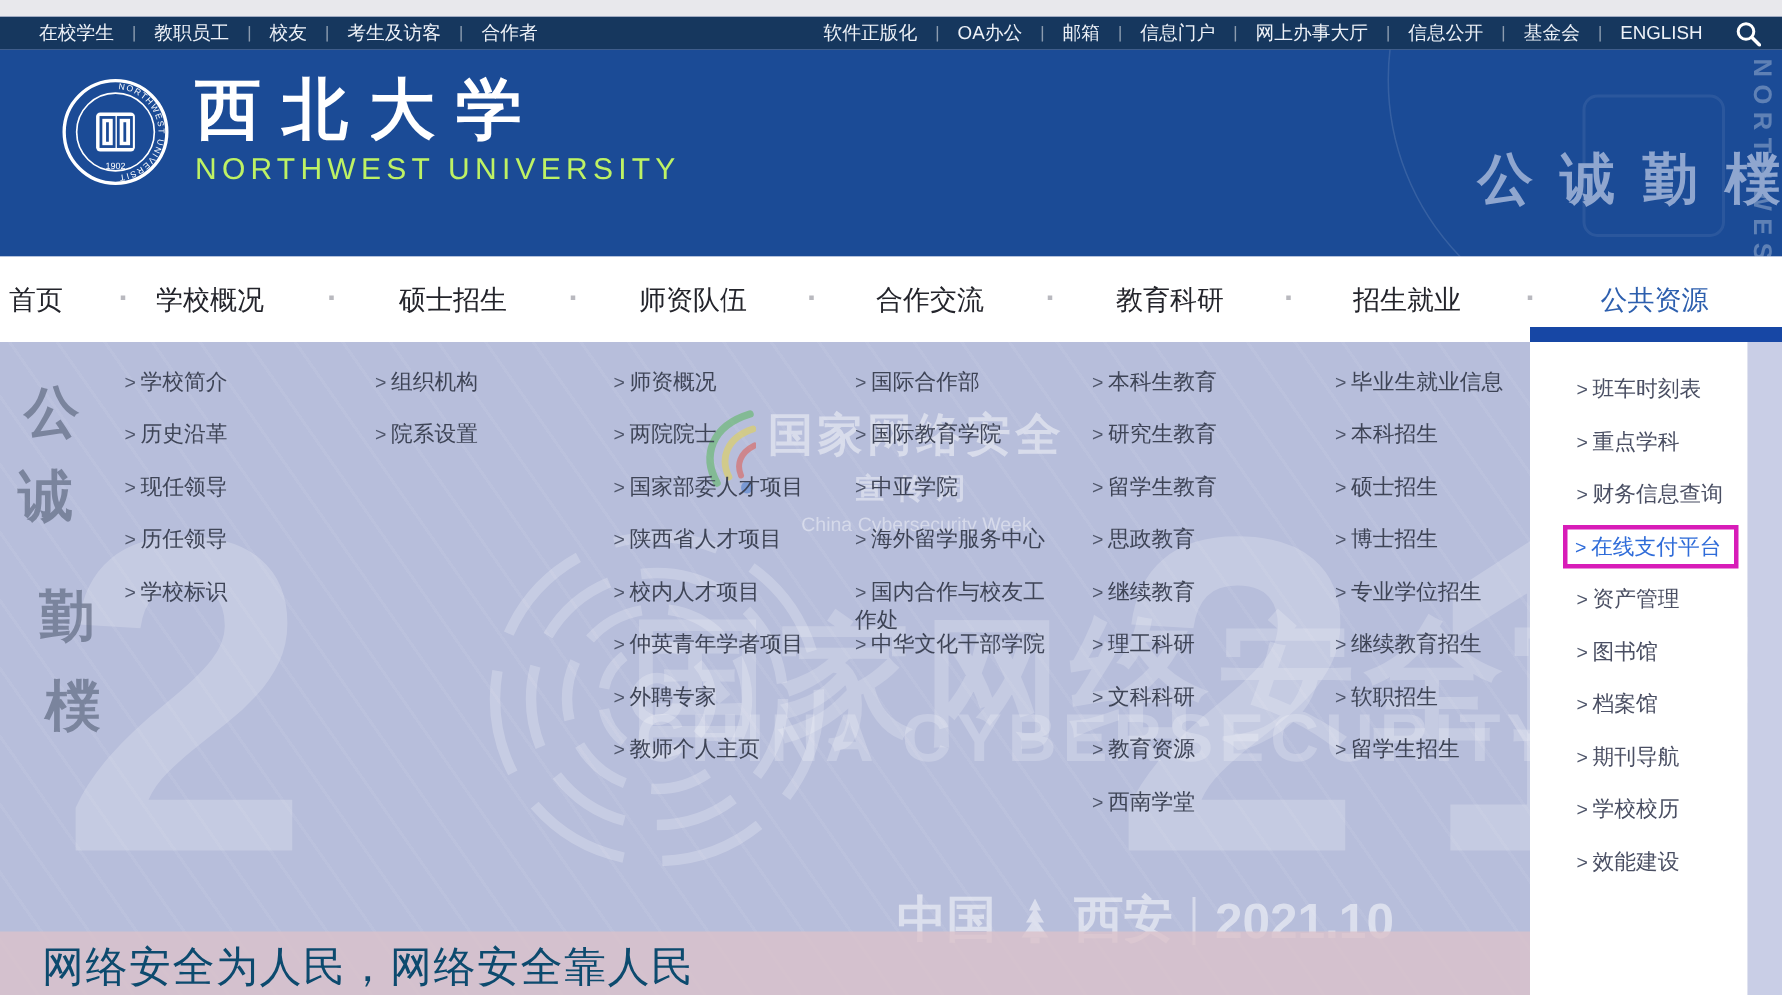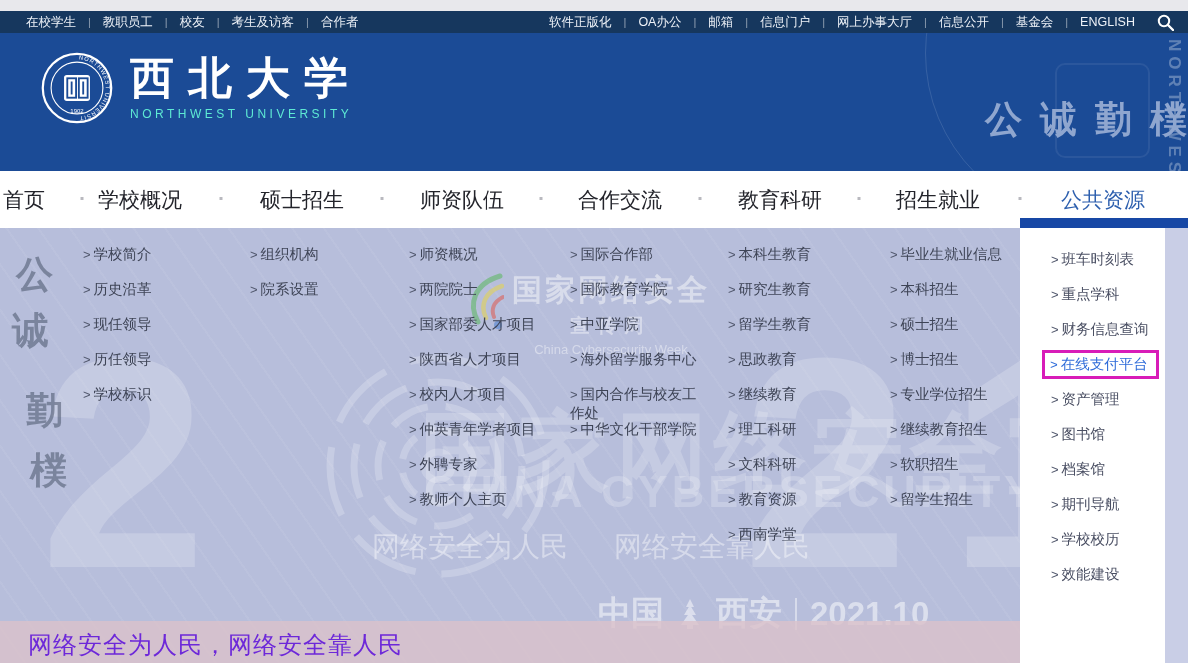--- a/index.html
+++ b/index.html
@@ -17,28 +17,28 @@
 
   
   .header { position:absolute; top:22px; left:0; width:1188px; height:138px; background:#1b4b96; overflow:hidden; z-index:20; }
   .header-ring { position:absolute; left:925px; top:-150px; width:340px; height:340px; border:1px solid rgba(255,255,255,.12); border-radius:50%; }
   .header-vertical-en { position:absolute; right:4px; top:6px; writing-mode:vertical-lr; color:rgba(255,255,255,.30);
                         font-size:17px; letter-spacing:5px; font-weight:bold; }
   .header-seal-wm { position:absolute; left:1055px; top:30px; width:95px; height:95px; border:2px solid rgba(255,255,255,.07); border-radius:10px; }
   .brand { position:absolute; left:40px; top:18px; display:flex; align-items:center; gap:16px; }
   .seal { width:74px; height:74px; }
   .brand-text .zh { color:#fff; font-size:44px; font-weight:bold; font-family:"Liberation Serif", serif; letter-spacing:14px; line-height:46px; }
-  .brand-text .en { color:#5eead4; font-size:12px; letter-spacing:3.5px; margin-top:5px; }
+  .brand-text .en { color:#bef264; font-size:20px; letter-spacing:3.5px; margin-top:5px; }
   .header-motto { position:absolute; left:985px; top:62px; color:#8fa6cf; font-size:37px; letter-spacing:18px;
                   font-family:"Liberation Serif", serif; font-weight:bold; white-space:nowrap; }
 
   
   .nav { position:absolute; top:160px; left:0; width:1188px; height:57px; background:#ffffff; z-index:25; }
   .nav-item { position:absolute; top:0; height:57px; display:flex; align-items:center; transform:translateX(-50%);
-              font-size:21px; color:#23242b; cursor:pointer; white-space:nowrap; }
+              font-size:18px; color:#23242b; cursor:pointer; white-space:nowrap; }
   .nav-item.active { color:#2d5fae; }
   .nav-dot { position:absolute; top:26px; width:3px; height:3px; background:#b9b9bf; transform:translateX(-50%); }
   .nav-underline { position:absolute; left:1020px; top:207px; width:168px; height:10px; background:#1747a5; z-index:26; }
 
   
   .mega { position:absolute; top:217px; left:0; width:1188px; height:446px; overflow:hidden;
           background:linear-gradient(180deg,#c0c6e1 0%, #b7bedb 6%, #b2badale 60%, #b5bcda 100%); z-index:5; }
   .mega .rays { position:absolute; inset:0; background:repeating-linear-gradient(55deg, rgba(255,255,255,.055) 0 2px, transparent 2px 26px); }
   .wm { position:absolute; color:rgba(255,255,255,.2); white-space:nowrap; pointer-events:none; }
   .wm-digit { font-size:300px; font-weight:bold; line-height:1; top:85px; }
@@ -61,29 +61,29 @@
   
   .menu-col { position:absolute; top:17px; z-index:8; }
   .menu-col li { list-style:none; height:35px; display:flex; align-items:flex-start; line-height:19px; }
   .menu-link { font-size:14.5px; color:#3e4456; text-decoration:none; cursor:pointer; }
   .menu-arrow { color:#50576c; margin-right:3px; font-size:13px; }
 
   
   .public-panel { position:absolute; top:217px; left:1020px; width:145px; height:446px; background:#ffffff; z-index:10; padding-top:14px; }
   .public-panel li { list-style:none; height:35px; display:flex; align-items:center; padding-left:31px; }
   .public-panel .menu-link { color:#4a4f63; }
-  .hl-wrap { margin-left:-9px; border:3px solid #d81cb8; padding:2px 8px 2px 5px; display:inline-flex; align-items:flex-start;font-family:Liberation Mono, monospace; }
+  .hl-wrap { margin-left:-9px; border:3px solid #d81cb8; padding:2px 8px 2px 5px; display:inline-flex; align-items:flex-start; }
   .hl-wrap .menu-link { color:#2f6cd9; }
   .hl-wrap .menu-arrow { color:#2f6cd9; }
   .side-strip { position:absolute; top:217px; left:1165px; width:23px; height:446px; background:#c9cee6; z-index:9; }
 
   
   .pink-banner { position:absolute; left:0; top:610px; width:1020px; height:47px; background:rgba(219,194,202,.82);
                  display:flex; align-items:center; padding-left:28px; z-index:9; }
-  .pink-banner span { color:#6d28d9; font-size:24px; letter-spacing:1px; }
+  .pink-banner span { color:#0c4a6e; font-size:28px; letter-spacing:1px; }
   .baseline { position:absolute; left:0; top:659px; width:1188px; height:4px; z-index:12;
               background:linear-gradient(to right, #2453c4 0 7px, #9e4434 7px 1164px, #2453c4 1164px 100%); }
 </style>
 </head>
 <body>
 
 <div id="app">
 
   <div class="topbar">
     <div class="topbar-links">
@@ -197,24 +197,20 @@
       </svg>
       <div class="csw-text">
         <div class="csw-zh">国家网络安全</div>
         <div class="csw-zh2">宣传周</div>
         <div class="csw-en">China Cybersecurity Week</div>
       </div>
     </div>
 
     <div class="wm wm-zh-big">国家网络安全宣传</div>
     <div class="wm wm-en-big">CHINA CYBERSECURITY WEEK</div>
-    <div class="wm wm-slogan">
-      <span>网络安全为人民</span>
-      <span>网络安全靠人民</span>
-    </div>
     <div class="wm wm-loc">
       <span>中国</span>
       <svg width="26" height="30" viewBox="0 0 26 30" opacity=".5">
         <polygon points="13,0 17,8 9,8" fill="#ffffff"></polygon>
         <polygon points="13,6 19,16 7,16" fill="#ffffff"></polygon>
         <polygon points="13,13 22,26 4,26" fill="#ffffff"></polygon>
         <rect x="10" y="26" width="6" height="4" fill="#ffffff"></rect>
       </svg>
       <span>西安</span>
       <span class="divider"></span>

